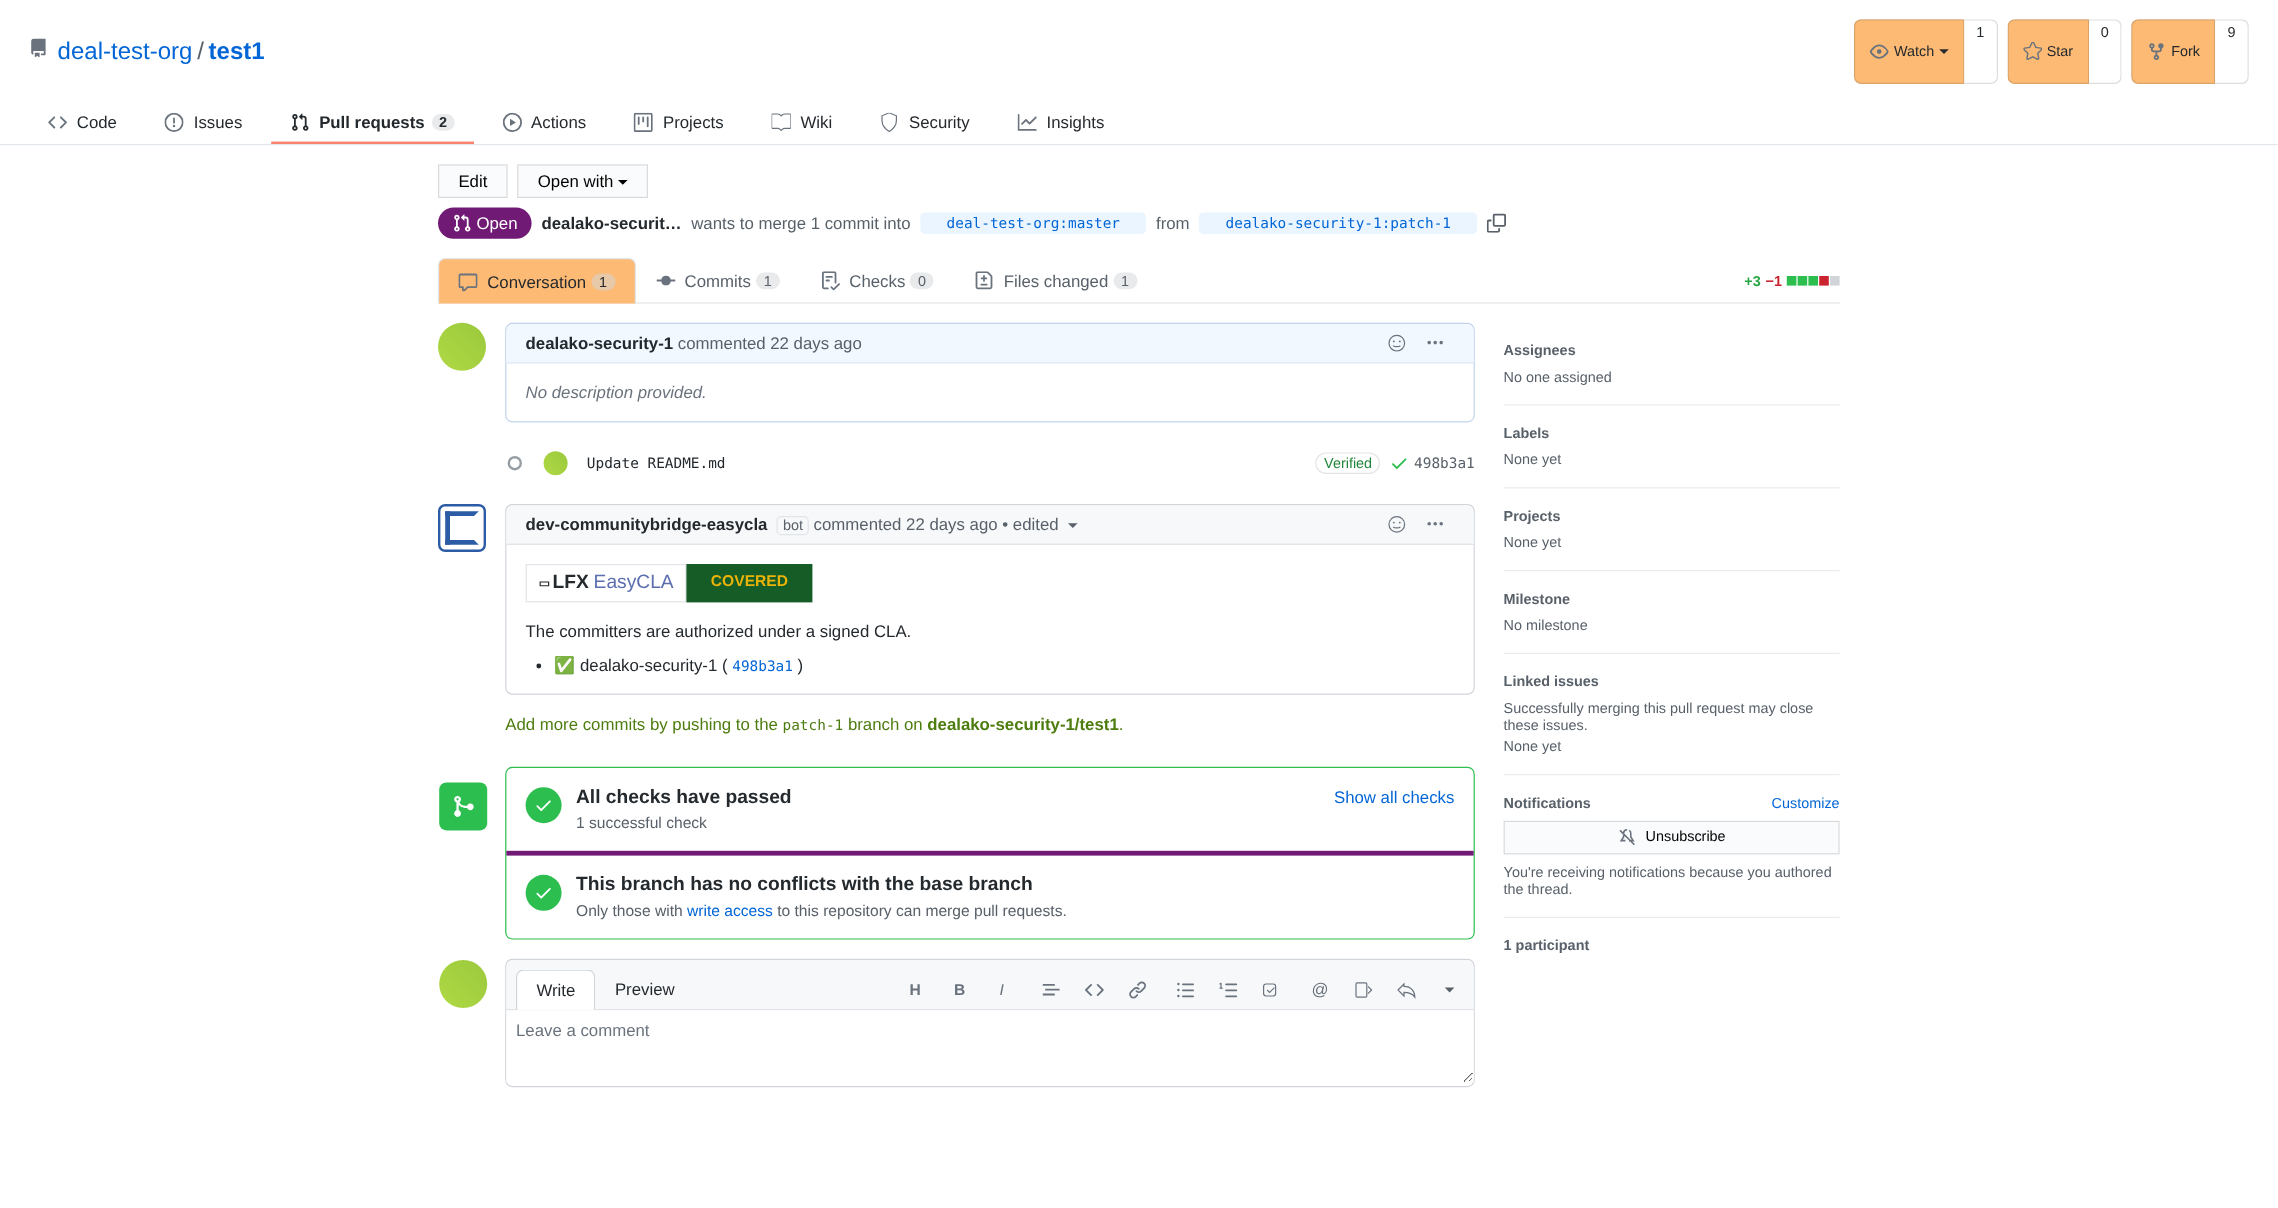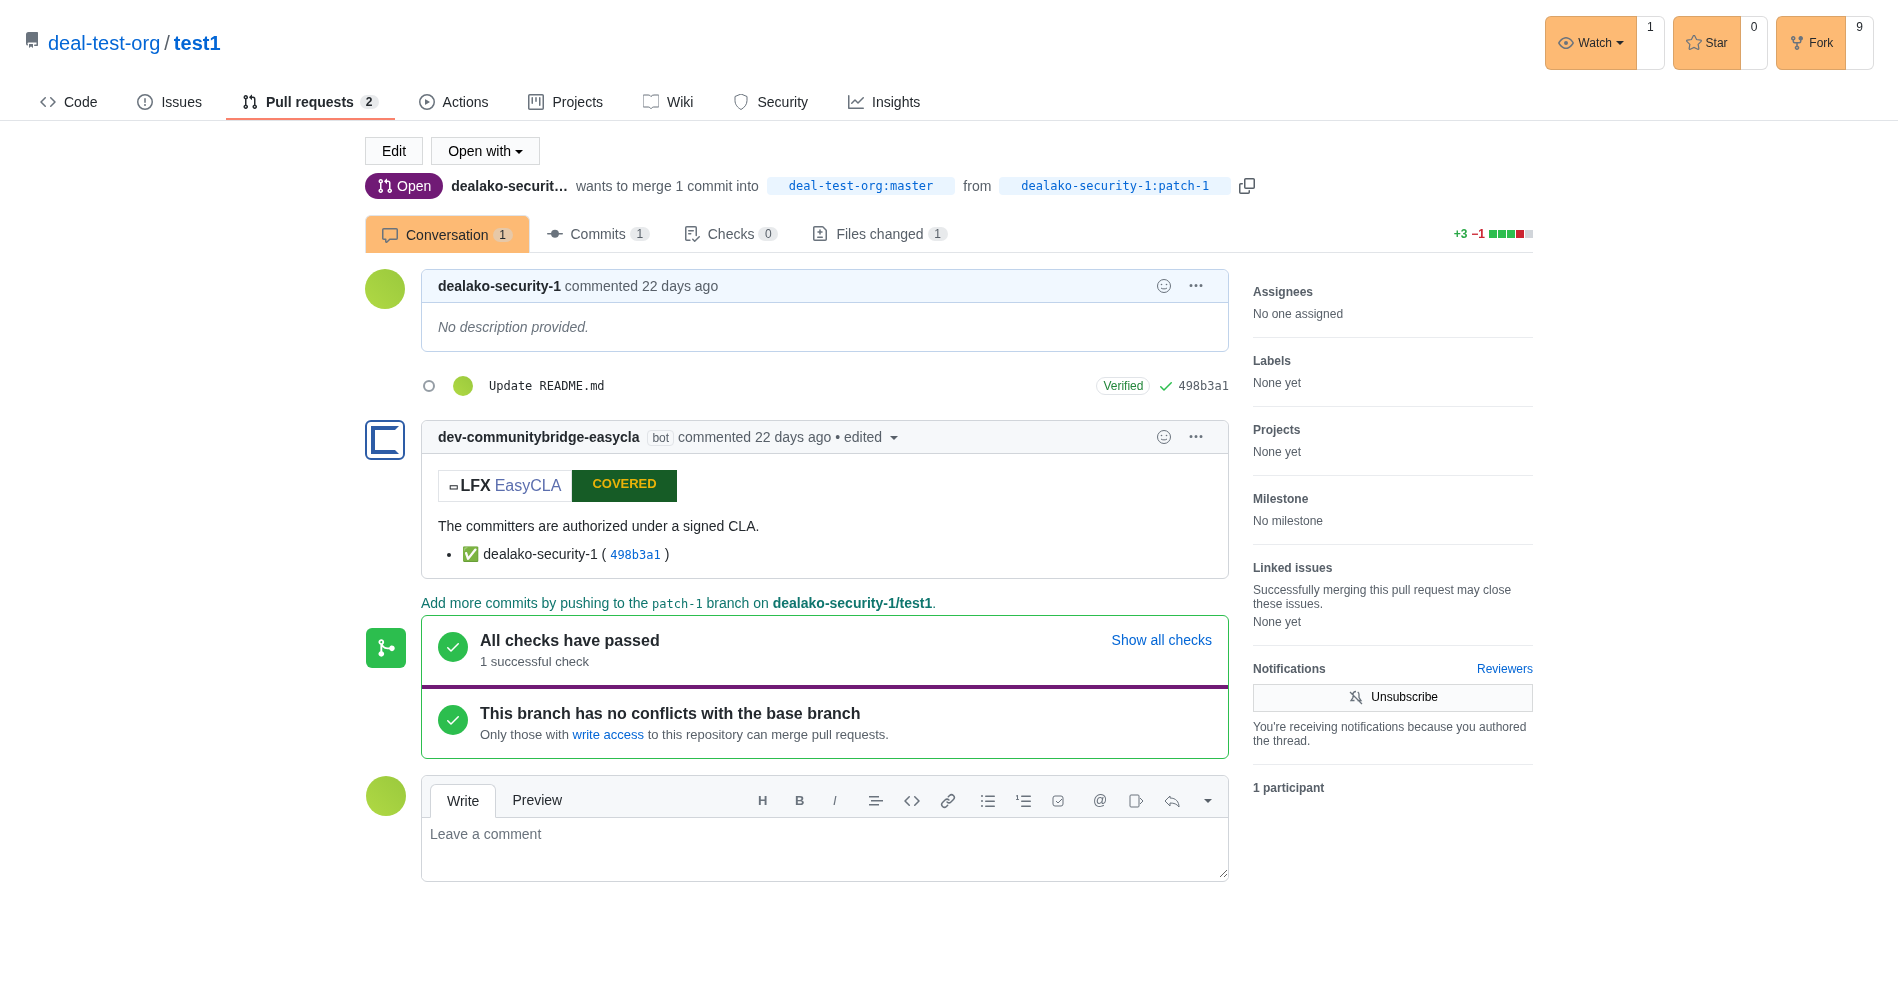--- a/index.html
+++ b/index.html
@@ -65,21 +65,21 @@
 .commit-row { display: flex; align-items: center; margin-left: 56px; padding: 8px 0; font-size: 12px; }
 .commit-row .msg { font-family: SFMono-Regular, Consolas, monospace; flex: 1; margin-left: 8px; }
 .commit-row .sha { font-family: SFMono-Regular, Consolas, monospace; color: #586069; }
 .verified { padding: 1px 6px; font-size: 12px; color: #22863a; border: 1px solid #e1e4e8; border-radius: 10px; margin-right: 8px; }
 .avatar-sm { width: 20px; height: 20px; border-radius: 50%; background: linear-gradient(45deg, #b0d944, #9ac93d); margin-right: 8px; }
 .cla-badge { display: inline-block; padding: 6px 20px; background: #165c26; color: #eab308; font-weight: 600; font-size: 13px; }
 .lfx-logo { display: inline-flex; align-items: center; font-weight: 700; font-size: 16px; padding: 6px 10px; border: 1px solid #e1e4e8; }
 .lfx-logo .lfx { color: #24292e; }
 .lfx-logo .easy { color: #5b6eae; font-weight: 400; margin-left: 4px; }
 .commit-sha-inline { font-family: SFMono-Regular, Consolas, monospace; font-size: 12px; color: #0366d6; }
-.push-hint { margin-left: 56px; margin-bottom: 4px; font-size: 14px; color: #0f766e; }
+.push-hint { margin-left: 56px; margin-bottom: 28px; font-size: 14px; color: #4d7c0f; }
 .push-hint code { font-family: SFMono-Regular, Consolas, monospace; font-size: 12px; }
 .merge-box { margin-left: 56px; border: 1px solid #2cbe4e; border-radius: 6px; position: relative; }
 .merge-badge { position: absolute; left: -56px; top: 12px; width: 40px; height: 40px; border-radius: 6px; background: #2cbe4e; display: flex; align-items: center; justify-content: center; }
 .merge-badge svg { fill: #fff; width: 20px; height: 20px; }
 .merge-section { padding: 16px; border-bottom: 4px solid #701a75; display: flex; justify-content: space-between; align-items: flex-start; }
 .merge-section:last-child { border-bottom: none; }
 .merge-section h4 { font-size: 16px; font-weight: 600; margin-bottom: 4px; }
 .merge-section p { font-size: 13px; color: #586069; }
 .check-circle { width: 30px; height: 30px; border-radius: 50%; background: #2cbe4e; display: flex; align-items: center; justify-content: center; margin-right: 12px; flex-shrink: 0; }
 .check-circle svg { fill: #fff; width: 16px; height: 16px; }
@@ -458,21 +458,21 @@
         <p>No milestone</p>
       </div>
       <div class="sidebar-group">
         <h3>Linked issues</h3>
         <p>Successfully merging this pull request may close these issues.</p>
         <p>None yet</p>
       </div>
       <div class="sidebar-group">
         <h3 class="flex">
             <span>Notifications</span>
-            <a style="font-weight:400">Reviewers</a>
+            <a style="font-weight:400">Customize</a>
           </h3>
         <button class="btn" style="width:100%;font-size:12px;padding:5px">
           <svg class="oct" style="margin-right:4px;vertical-align:middle" viewBox="0 0 16 16">
               <path d="M8 1.5c-1.5 0-3 1-3 3v3l-2 3h3.5m3 0H13l-2-3v-3c0-1-.5-2-1.3-2.5M2 2l12 12" fill="none" stroke="currentColor" stroke-width="1.3"></path>
             </svg>
           <span>Unsubscribe</span>
         </button>
         <p style="margin-top:8px">You're receiving notifications because you authored the thread.</p>
       </div>
       <div class="sidebar-group" style="border:none">

